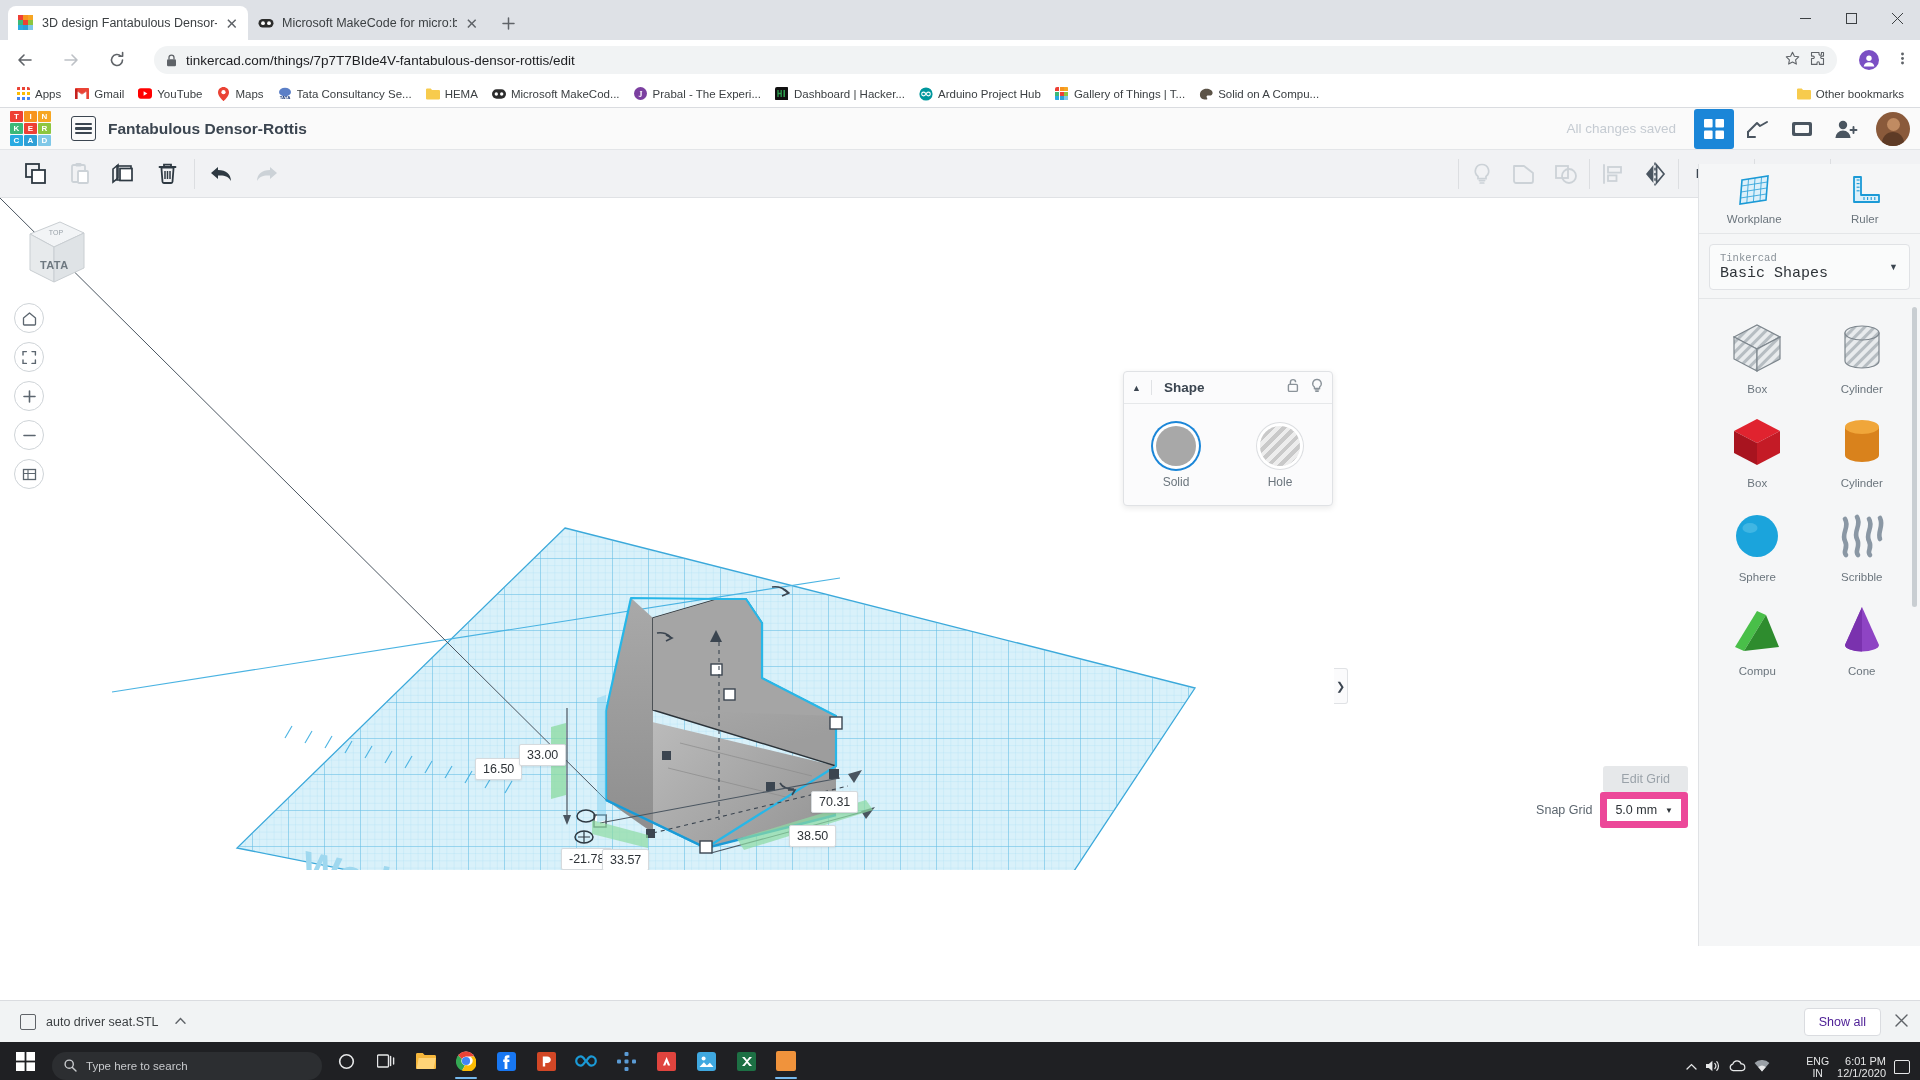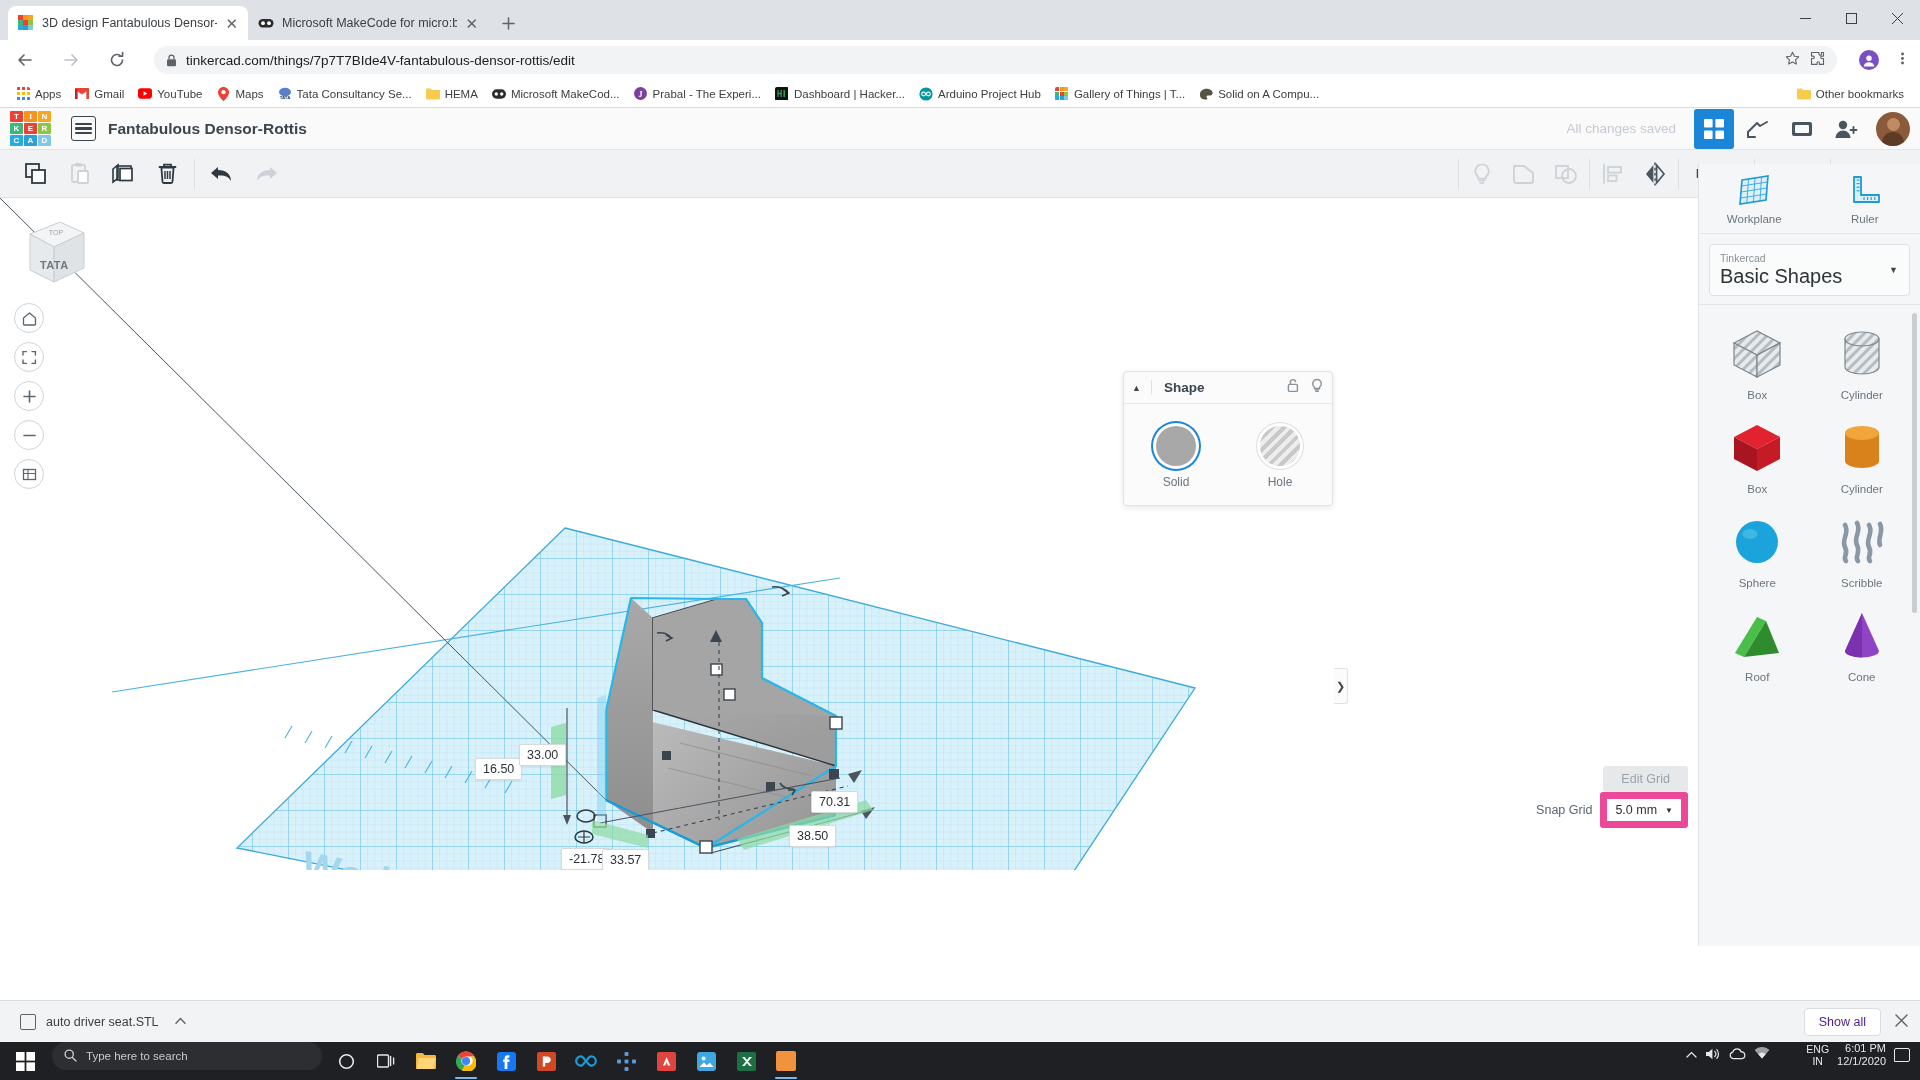--- a/index.html
+++ b/index.html
@@ -251,22 +251,22 @@
     background: #f5f6f7;
   }
   .sb-tool {
     flex: 1; display: flex; flex-direction: column; align-items: center; gap: 5px;
   }
   .sb-tool-label { font-size: 11.5px; color: #6b757d; }
   .sb-dropdown {
     margin: 10px 10px 8px; background: #fafbfb; border: 1px solid #e0e2e5;
     border-radius: 4px; padding: 7px 10px; position: relative;
   }
-  .sb-dd-sub { font-size: 10.5px; color: #8a9299; }
-  .sb-dd-main { font-size: 20px; color: #2e3338; margin-top: 1px; }
+  .sb-dd-sub { font-size: 10.5px; color: #8a9299; font-family: Liberation Mono, monospace; }
+  .sb-dd-main { font-size: 15px; color: #2e3338; margin-top: 1px; font-family: Liberation Mono, monospace; }
   .sb-dd-caret {
     position: absolute; right: 11px; top: 50%; transform: translateY(-50%);
     font-size: 9px; color: #3b4550;
   }
   .sb-shapes {
     flex: 1; overflow: hidden; position: relative;
     border-top: 1px solid #e4e6e8;
   }
   .sb-grid {
     display: grid; grid-template-columns: 1fr 1fr;
@@ -299,21 +299,21 @@
   .dl-right { margin-left: auto; display: flex; align-items: center; gap: 14px; }
   .showall-btn {
     background: #fff; border: 1px solid #dadce0; border-radius: 4px;
     font-size: 12.5px; color: #4c1d95; padding: 6px 14px;
   }
   .dl-close { font-size: 15px; color: #5f6368; }
 
   
   .taskbar {
     position: absolute; left: 0; right: 0; bottom: 0; height: 38px;
-    background: #1f2023; display: flex; align-items: flex-start; padding: 0 2px;
+    background: #1f2023; display: flex; align-items: flex-end; padding: 0 2px;
   }
   .tb-start {
     width: 46px; height: 38px; display: flex; align-items: center;
     justify-content: center;
   }
   .tb-search {
     width: 270px; height: 28px; background: #2c2e31; border-radius: 14px;
     display: flex; align-items: center; gap: 9px; padding: 0 12px;
     font-size: 11.5px; color: #c8cacd; margin: 0 4px;
   }
@@ -1021,21 +1021,21 @@
             <path d="M49 11c4 8-3 14 0 21"></path>
           </svg>
           <span class="sb-item-label">Scribble</span>
         </div>
         <div class="sb-item">
           <svg width="62" height="58" viewBox="0 0 62 58">
             <polygon points="9,46 31,10 40,14 18,50" fill="#49bf49"></polygon>
             <polygon points="18,50 40,14 53,46" fill="#2e8c2e"></polygon>
             <polygon points="9,46 18,50 53,46 31,10" fill="none"></polygon>
           </svg>
-          <span class="sb-item-label">Roof</span>
+          <span class="sb-item-label">Compu</span>
         </div>
         <div class="sb-item">
           <svg width="62" height="58" viewBox="0 0 62 58">
             <path d="M31 6L48 44a17 6.5 0 0 1-34 0z" fill="#8e44c4"></path>
             <path d="M31 6L14 44a17 6.5 0 0 0 17 6.5z" fill="#7a32ae"></path>
           </svg>
           <span class="sb-item-label">Cone</span>
         </div>
       </div>
       <div class="sb-scroll"></div>

